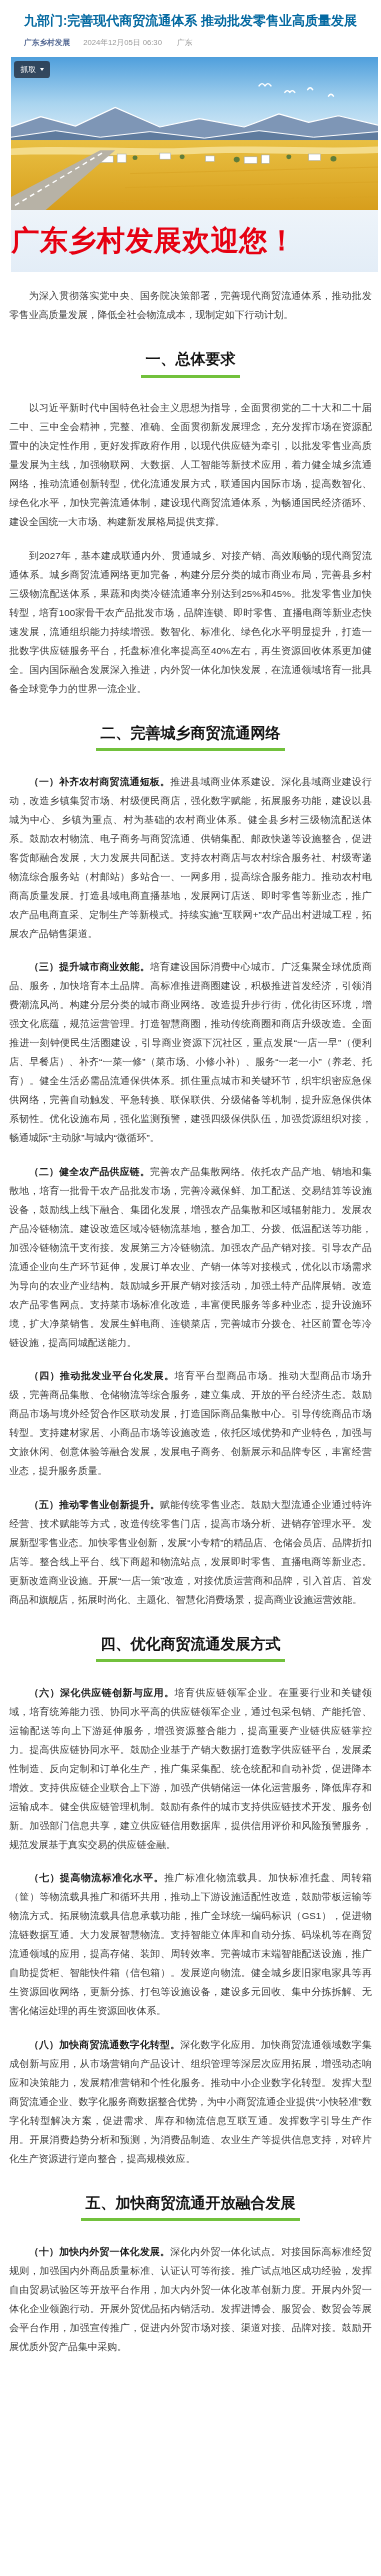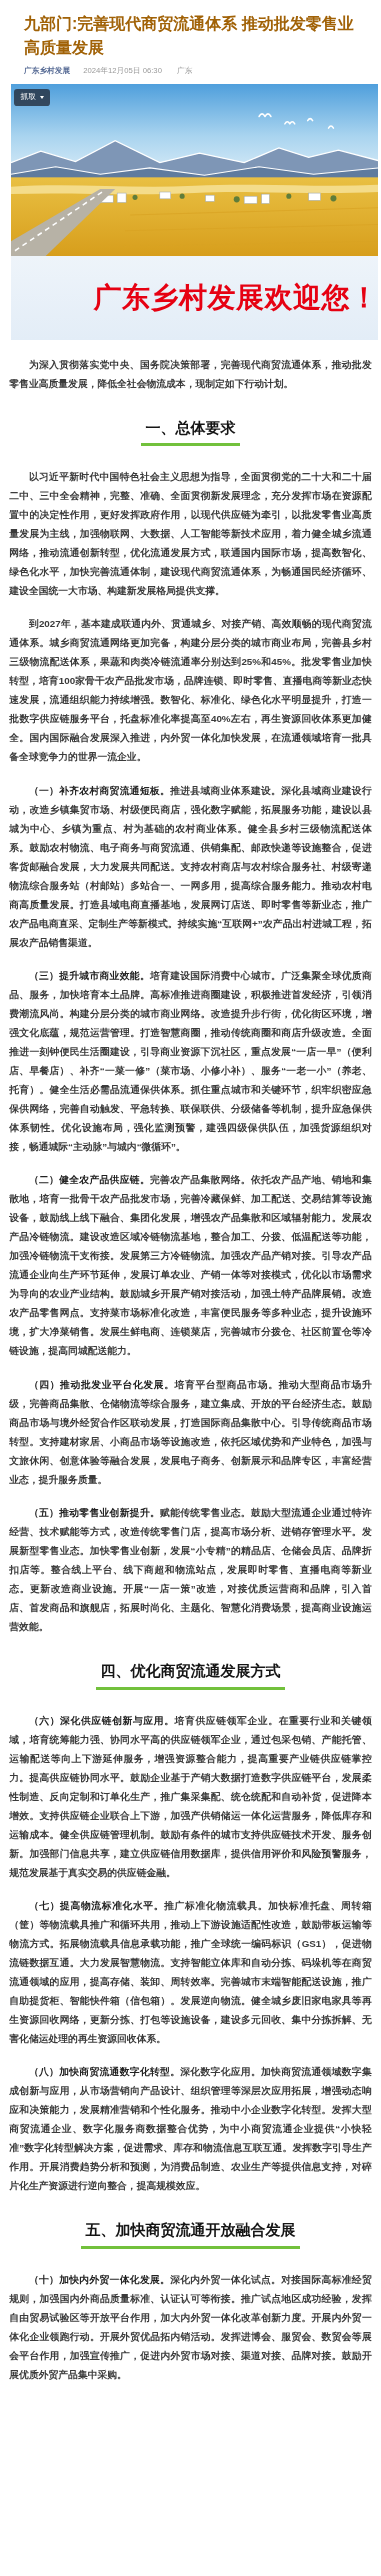--- a/index.html
+++ b/index.html
@@ -1,34 +1,34 @@
 <!DOCTYPE html>
 <html style="font-size:8.2px"><head>
 <meta charset="utf-8">
 <style>
   html,body{margin:0;padding:0;}
   body{width:381px;background:#fff;color:#3a3a3a;font-family:"Liberation Sans","DejaVu Sans",sans-serif;}
   
   .hdr{padding:12.4px 24px 5.2px;}
-  .hdr h1{margin:0 0 7.2px;font-size:16px;line-height:1.45;color:#a16207;font-weight:700;}
+  .hdr h1{margin:0 0 7.2px;font-size:13px;line-height:1.45;color:#0369a1;font-weight:700;}
   .meta{font-size:7.7px;color:#9b9b9b;}
   .meta .acct{color:#576b95;font-weight:600;margin-right:11px;cursor:pointer;}
   .meta .dt{margin-right:13px;}
   
   .media{margin:3.1px 2.6px 0 11.3px;}
-  .photo{position:relative;height:172px;overflow:hidden;}
+  .photo{position:relative;height:153px;overflow:hidden;}
   .photo svg{display:block;width:100%;height:100%;}
   .chip{position:absolute;top:4.6px;left:3.1px;background:rgba(35,42,56,.78);color:#fff;font-size:7.7px;
         padding:3.6px 6.2px;border-radius:3.1px;display:flex;align-items:center;gap:4.1px;cursor:pointer;}
   .chip .tri{width:0;height:0;border-left:2.6px solid transparent;border-right:2.6px solid transparent;border-top:3.1px solid #fff;}
-  .banner{height:84px;background:linear-gradient(180deg,#eef4fa,#e3edf7);display:flex;align-items:center;justify-content:flex-end;}
+  .banner{height:62px;background:linear-gradient(180deg,#eef4fa,#e3edf7);display:flex;align-items:center;justify-content:flex-start;}
   .banner span{color:#e60112;font-size:28px;font-weight:900;letter-spacing:0.5px;white-space:nowrap;}
   
   .art{padding:0 9.3px;font-size:9.8px;line-height:19px;text-align:justify;color:#3b3b3b;}
-  .art p{margin:14.4px 0;text-indent:2em;font-weight:bold;}
+  .art p{margin:14.4px 0;text-indent:2em;}
   .art p strong{color:#222;margin-top:31px;}
   .sec-h{text-align:center;margin:25px 0 20.6px;text-indent:0;}
   .sec-h span{display:inline-block;font-size:15px;font-weight:700;color:#151515;padding:0 4.1px 6.2px;border-bottom:3.6px solid #72c13c;line-height:1.3;}
 </style>
 </head>
 <body>
 
 <div class="hdr">
   <h1>九部门:完善现代商贸流通体系 推动批发零售业高质量发展</h1>
   <div class="meta">
@@ -99,20 +99,21 @@
     <span>广东乡村发展欢迎您！</span>
   </div>
 </div>
 
 <div class="art">
   <p>为深入贯彻落实党中央、国务院决策部署，完善现代商贸流通体系，推动批发零售业高质量发展，降低全社会物流成本，现制定如下行动计划。</p>
   <div id="sections">
       <div class="sec-h"><span>一、总体要求</span></div>
       <p>以习近平新时代中国特色社会主义思想为指导，全面贯彻党的二十大和二十届二中、三中全会精神，完整、准确、全面贯彻新发展理念，充分发挥市场在资源配置中的决定性作用，更好发挥政府作用，以现代供应链为牵引，以批发零售业高质量发展为主线，加强物联网、大数据、人工智能等新技术应用，着力健全城乡流通网络，推动流通创新转型，优化流通发展方式，联通国内国际市场，提高数智化、绿色化水平，加快完善流通体制，建设现代商贸流通体系，为畅通国民经济循环、建设全国统一大市场、构建新发展格局提供支撑。</p>
       <p>到2027年，基本建成联通内外、贯通城乡、对接产销、高效顺畅的现代商贸流通体系。城乡商贸流通网络更加完备，构建分层分类的城市商业布局，完善县乡村三级物流配送体系，果蔬和肉类冷链流通率分别达到25%和45%。批发零售业加快转型，培育100家骨干农产品批发市场，品牌连锁、即时零售、直播电商等新业态快速发展，流通组织能力持续增强。数智化、标准化、绿色化水平明显提升，打造一批数字供应链服务平台，托盘标准化率提高至40%左右，再生资源回收体系更加健全。国内国际融合发展深入推进，内外贸一体化加快发展，在流通领域培育一批具备全球竞争力的世界一流企业。</p>
+      <div class="sec-h"><span>二、完善城乡商贸流通网络</span></div>
       <p><strong>（一）补齐农村商贸流通短板。</strong>推进县域商业体系建设。深化县域商业建设行动，改造乡镇集贸市场、村级便民商店，强化数字赋能，拓展服务功能，建设以县城为中心、乡镇为重点、村为基础的农村商业体系。健全县乡村三级物流配送体系。鼓励农村物流、电子商务与商贸流通、供销集配、邮政快递等设施整合，促进客货邮融合发展，大力发展共同配送。支持农村商店与农村综合服务社、村级寄递物流综合服务站（村邮站）多站合一、一网多用，提高综合服务能力。推动农村电商高质量发展。打造县域电商直播基地，发展网订店送、即时零售等新业态，推广农产品电商直采、定制生产等新模式。持续实施“互联网+”农产品出村进城工程，拓展农产品销售渠道。</p>
       <p><strong>（三）提升城市商业效能。</strong>培育建设国际消费中心城市。广泛集聚全球优质商品、服务，加快培育本土品牌。高标准推进商圈建设，积极推进首发经济，引领消费潮流风尚。构建分层分类的城市商业网络。改造提升步行街，优化街区环境，增强文化底蕴，规范运营管理。打造智慧商圈，推动传统商圈和商店升级改造。全面推进一刻钟便民生活圈建设，引导商业资源下沉社区，重点发展“一店一早”（便利店、早餐店）、补齐“一菜一修”（菜市场、小修小补）、服务“一老一小”（养老、托育）。健全生活必需品流通保供体系。抓住重点城市和关键环节，织牢织密应急保供网络，完善自动触发、平急转换、联保联供、分级储备等机制，提升应急保供体系韧性。优化设施布局，强化监测预警，建强四级保供队伍，加强货源组织对接，畅通城际“主动脉”与城内“微循环”。</p>
       <p><strong>（二）健全农产品供应链。</strong>完善农产品集散网络。依托农产品产地、销地和集散地，培育一批骨干农产品批发市场，完善冷藏保鲜、加工配送、交易结算等设施设备，鼓励线上线下融合、集团化发展，增强农产品集散和区域辐射能力。发展农产品冷链物流。建设改造区域冷链物流基地，整合加工、分拨、低温配送等功能，加强冷链物流干支衔接。发展第三方冷链物流。加强农产品产销对接。引导农产品流通企业向生产环节延伸，发展订单农业、产销一体等对接模式，优化以市场需求为导向的农业产业结构。鼓励城乡开展产销对接活动，加强土特产品牌展销。改造农产品零售网点。支持菜市场标准化改造，丰富便民服务等多种业态，提升设施环境，扩大净菜销售。发展生鲜电商、连锁菜店，完善城市分拨仓、社区前置仓等冷链设施，提高同城配送能力。</p>
       <p><strong>（四）推动批发业平台化发展。</strong>培育平台型商品市场。推动大型商品市场升级，完善商品集散、仓储物流等综合服务，建立集成、开放的平台经济生态。鼓励商品市场与境外经贸合作区联动发展，打造国际商品集散中心。引导传统商品市场转型。支持建材家居、小商品市场等设施改造，依托区域优势和产业特色，加强与文旅休闲、创意体验等融合发展，发展电子商务、创新展示和品牌专区，丰富经营业态，提升服务质量。</p>
       <p><strong>（五）推动零售业创新提升。</strong>赋能传统零售业态。鼓励大型流通企业通过特许经营、技术赋能等方式，改造传统零售门店，提高市场分析、进销存管理水平。发展新型零售业态。加快零售业创新，发展“小专精”的精品店、仓储会员店、品牌折扣店等。整合线上平台、线下商超和物流站点，发展即时零售、直播电商等新业态。更新改造商业设施。开展“一店一策”改造，对接优质运营商和品牌，引入首店、首发商品和旗舰店，拓展时尚化、主题化、智慧化消费场景，提高商业设施运营效能。</p>
       <div class="sec-h"><span>四、优化商贸流通发展方式</span></div>
       <p><strong>（六）深化供应链创新与应用。</strong>培育供应链领军企业。在重要行业和关键领域，培育统筹能力强、协同水平高的供应链领军企业，通过包采包销、产能托管、运输配送等向上下游延伸服务，增强资源整合能力，提高重要产业链供应链掌控力。提高供应链协同水平。鼓励企业基于产销大数据打造数字供应链平台，发展柔性制造、反向定制和订单化生产，推广集采集配、统仓统配和自动补货，促进降本增效。支持供应链企业联合上下游，加强产供销储运一体化运营服务，降低库存和运输成本。健全供应链管理机制。鼓励有条件的城市支持供应链技术开发、服务创新。加强部门信息共享，建立供应链信用数据库，提供信用评价和风险预警服务，规范发展基于真实交易的供应链金融。</p>
       <p><strong>（七）提高物流标准化水平。</strong>推广标准化物流载具。加快标准托盘、周转箱（筐）等物流载具推广和循环共用，推动上下游设施适配性改造，鼓励带板运输等物流方式。拓展物流载具信息承载功能，推广全球统一编码标识（GS1），促进物流链数据互通。大力发展智慧物流。支持智能立体库和自动分拣、码垛机等在商贸流通领域的应用，提高存储、装卸、周转效率。完善城市末端智能配送设施，推广自助提货柜、智能快件箱（信包箱）。发展逆向物流。健全城乡废旧家电家具等再生资源回收网络，更新分拣、打包等设施设备，建设多元回收、集中分拣拆解、无害化储运处理的再生资源回收体系。</p>
       <p><strong>（八）加快商贸流通数字化转型。</strong>深化数字化应用。加快商贸流通领域数字集成创新与应用，从市场营销向产品设计、组织管理等深层次应用拓展，增强动态响应和决策能力，发展精准营销和个性化服务。推动中小企业数字化转型。发挥大型商贸流通企业、数字化服务商数据整合优势，为中小商贸流通企业提供“小快轻准”数字化转型解决方案，促进需求、库存和物流信息互联互通。发挥数字引导生产作用。开展消费趋势分析和预测，为消费品制造、农业生产等提供信息支持，对碎片化生产资源进行逆向整合，提高规模效应。</p>
       <div class="sec-h"><span>五、加快商贸流通开放融合发展</span></div>

